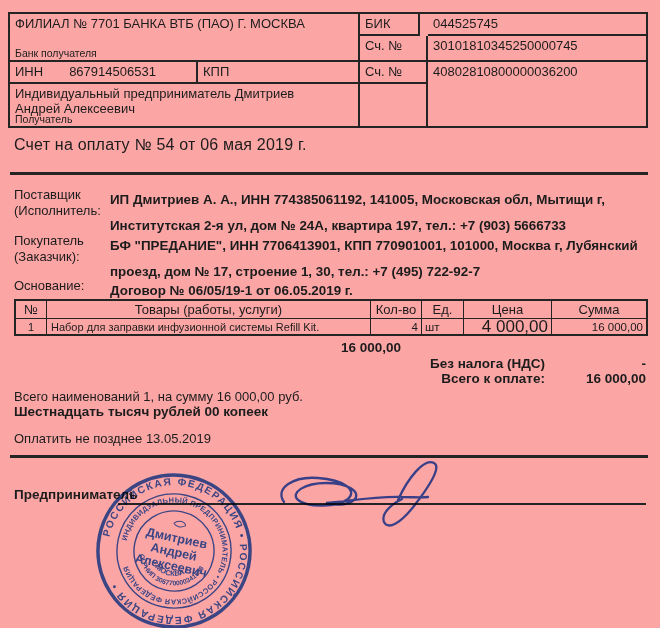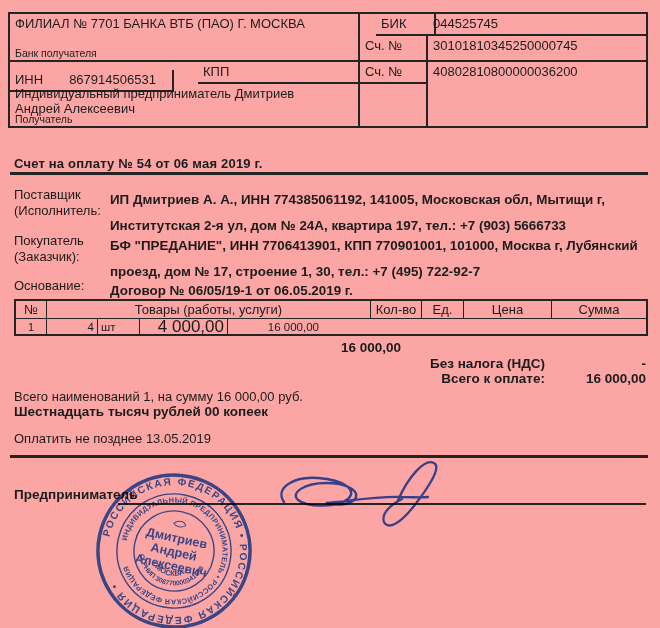--- a/index.html
+++ b/index.html
@@ -11,21 +11,21 @@
   }
   .abs{position:absolute;box-sizing:border-box;}
   
   .bank-table{left:8px;top:12px;width:640px;height:116px;border:2px solid #242424;}
   .cell{position:absolute;box-sizing:border-box;font-size:13px;line-height:15px;padding:2px 5px;}
   .br{border-right:2px solid #242424;}
   .bb{border-bottom:2px solid #242424;}
   .caption{position:absolute;left:5px;bottom:1px;font-size:10.5px;line-height:12px;}
   .inn-flex{display:flex;gap:26px;}
   
-  .doc-title{left:14px;top:156px;font-size:13px;font-weight:bold;letter-spacing:.2px;}
+  .doc-title{left:14px;top:136px;font-size:16px;font-weight:normal;letter-spacing:.2px;}
   .rule{left:10px;width:638px;height:3px;background:#242424;}
   
   .party-label{left:14px;width:94px;font-size:13px;line-height:16px;}
   .party-value{left:110px;width:543px;font-size:13.4px;font-weight:bold;line-height:26px;}
   
   .items-table{left:14px;top:299px;width:634px;border:2px solid #242424;font-size:13px;}
   .itr{display:flex;}
   .itc{box-sizing:border-box;border-right:1.5px solid #242424;display:flex;align-items:center;}
   .itc:last-child{border-right:none;}
   .head .itc{height:18px;justify-content:center;border-bottom:1.5px solid #242424;}
@@ -60,35 +60,35 @@
 </head>
 <body>
 
 <div class="page">
 
   <div class="abs bank-table">
     <div class="cell br bb" style="left:0;top:0;width:350px;height:48px;">
       <span>ФИЛИАЛ № 7701 БАНКА ВТБ (ПАО) Г. МОСКВА</span>
       <span class="caption">Банк получателя</span>
     </div>
-    <div class="cell br bb" style="left:0;top:56px;width:164px;height:22px;text-align:center;">
+    <div class="cell br bb" style="left:0;top:48px;width:188px;height:22px;text-align:center;">
       <span class="inn-flex">
         <span>ИНН</span>
         <span>867914506531</span>
       </span>
     </div>
     <div class="cell br bb" style="left:188px;top:48px;width:162px;height:22px;">
       <span>КПП</span>
       <span></span>
     </div>
     <div class="cell br" style="left:0;top:70px;width:350px;height:42px;padding-right:20px;">
       <span>Индивидуальный предприниматель Дмитриев Андрей Алексеевич</span>
       <span class="caption">Получатель</span>
     </div>
-    <div class="cell br bb" style="left:366px;top:0;width:60px;height:22px;">БИК</div>
+    <div class="cell br bb" style="left:350px;top:0;width:60px;height:22px;">БИК</div>
     <div class="cell bb" style="left:418px;top:0;width:218px;height:22px;">044525745</div>
     <div class="cell br bb" style="left:350px;top:22px;width:68px;height:26px;">Сч. №</div>
     <div class="cell bb" style="left:418px;top:22px;width:218px;height:26px;">30101810345250000745</div>
     <div class="cell br bb" style="left:350px;top:48px;width:68px;height:22px;">Сч. №</div>
     <div class="cell br" style="left:350px;top:70px;width:68px;height:42px;"></div>
     <div class="cell" style="left:418px;top:48px;width:218px;height:64px;">40802810800000036200</div>
   </div>
 
   <div class="abs doc-title">Счет на оплату № 54 от 06 мая 2019 г.</div>
   <div class="abs rule" style="top:172px;"></div>
@@ -112,20 +112,21 @@
     <div class="itr head">
       <div class="itc c-num">№</div>
       <div class="itc c-name">Товары (работы, услуги)</div>
       <div class="itc c-qty">Кол-во</div>
       <div class="itc c-unit">Ед.</div>
       <div class="itc c-price">Цена</div>
       <div class="itc c-sum">Сумма</div>
     </div>
     <div class="itr data">
       <div class="itc c-num">1</div>
+      <div class="itc c-name">Набор для заправки инфузионной системы Refill Kit.</div>
       <div class="itc c-qty">4</div>
       <div class="itc c-unit">шт</div>
       <div class="itc c-price">4 000,00</div>
       <div class="itc c-sum">16 000,00</div>
     </div>
   </div>
 
   <div class="abs totals">
     <div class="t-row">
       <div class="t-value">16 000,00</div>

